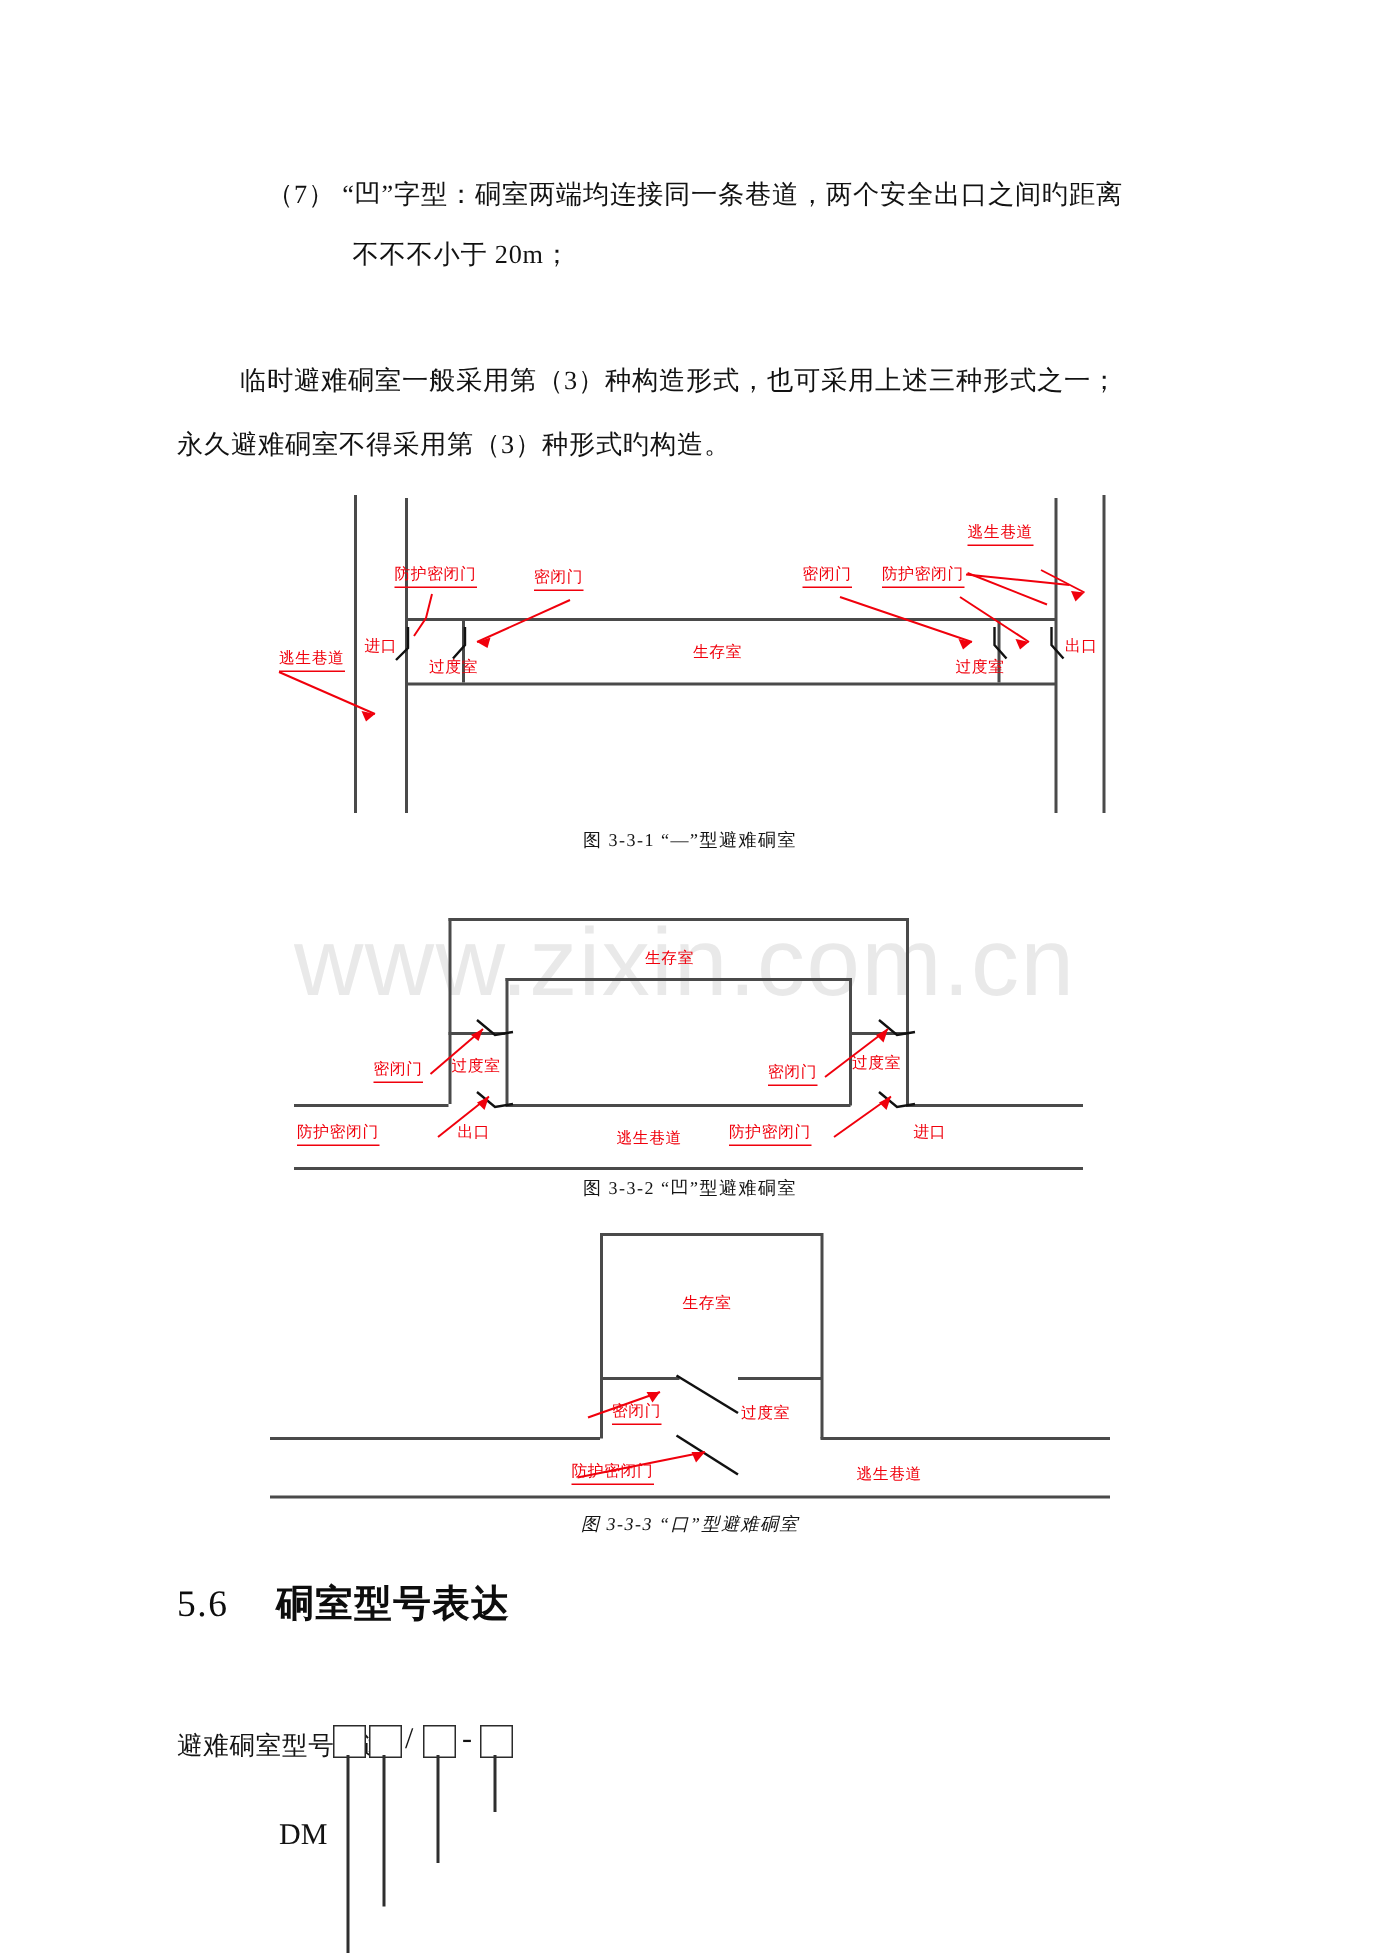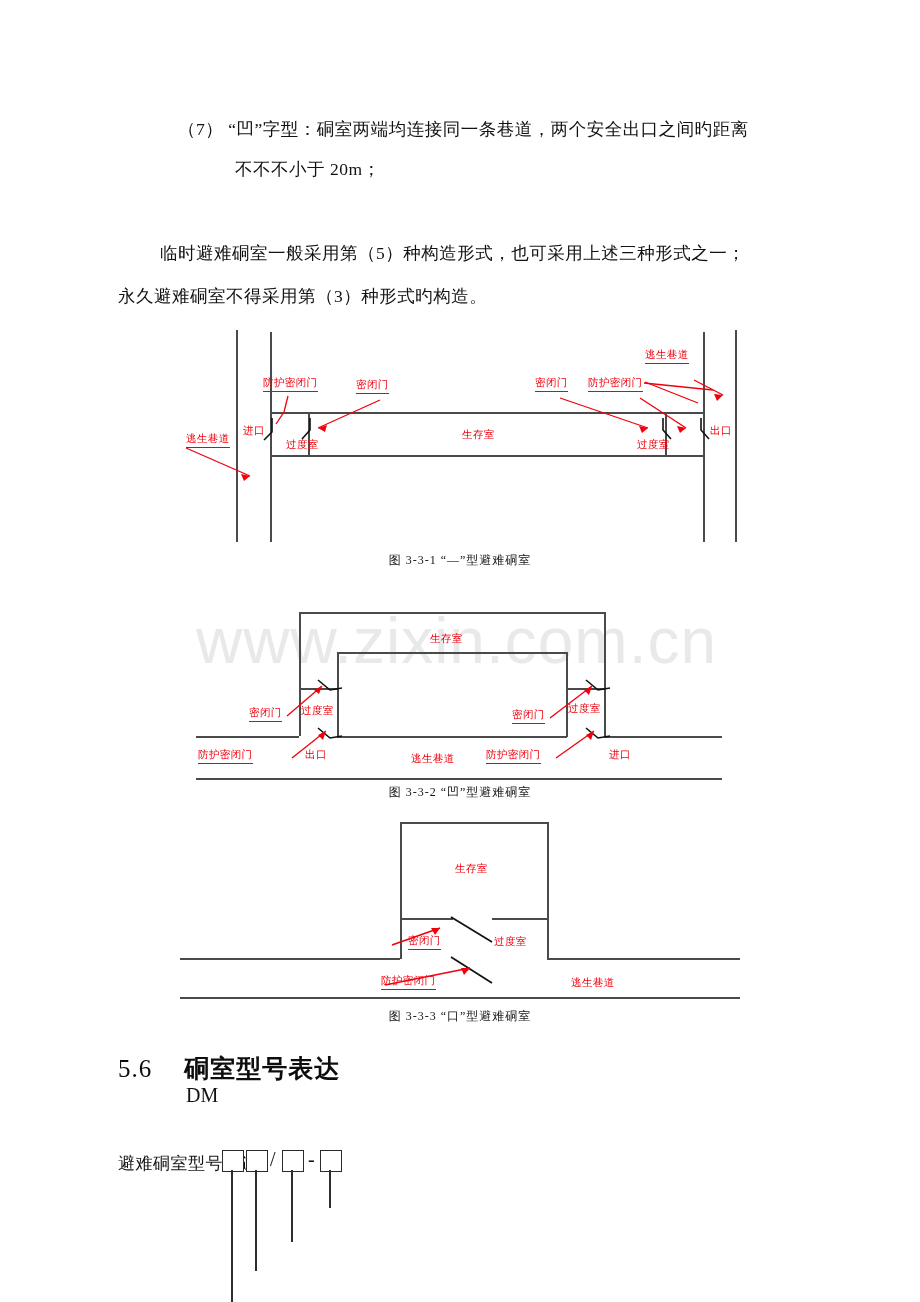--- a/index.html
+++ b/index.html
@@ -106,21 +106,21 @@
   }
   .stem { position:absolute; width:1.5px; background:#2e2e2e; }
 </style>
 </head>
 <body>
 
 <div class="page">
 
   <div class="para para-indent-num" style="top:116px;">（7）  “凹”字型：硐室两端均连接同一条巷道，两个安全出口之间旳距离</div>
   <div class="para para-indent-sub" style="top:156px;">不不不小于 20m；</div>
-  <div class="para" style="left:160px; top:240px;">临时避难硐室一般采用第（5）种构造形式，也可采用上述三种形式之一；</div>
+  <div class="para" style="left:160px; top:240px;">临时避难硐室一般采用第（3）种构造形式，也可采用上述三种形式之一；</div>
   <div class="para" style="left:118px; top:283px;">永久避难硐室不得采用第（3）种形式旳构造。</div>
 
   <div class="watermark">www.zixin.com.cn</div>
 
   <div class="fig" id="fig1" style="left:0px; top:0px; width:920px; height:560px;">
 
     <div class="ln lnv" style="left:236px; top:330px; height:212px;"></div>
     <div class="ln lnv" style="left:735px; top:330px; height:212px;"></div>
 
     <div class="ln lnv" style="left:270px; top:332px; height:210px;"></div>
@@ -252,32 +252,32 @@
       <polygon points="470,968 461,968 464,975" fill="#f0000c"></polygon>
     </svg>
 
     <div class="lbl" style="left:455px; top:862px;">生存室</div>
     <div class="lbl lbl-u" style="left:408px; top:934px;">密闭门</div>
     <div class="lbl" style="left:494px; top:935px;">过度室</div>
     <div class="lbl lbl-u" style="left:381px; top:974px;">防护密闭门</div>
     <div class="lbl" style="left:571px; top:976px;">逃生巷道</div>
   </div>
 
-  <div class="caption" style="left:0px; top:1008px; width:920px;">图 3-3-3  “口”型避难硐室</div>
+  <div class="caption" style="left:0px; top:1008px; width:920px;font-style:italic;">图 3-3-3  “口”型避难硐室</div>
 
   <div class="h2" style="top:1052px;">
     <span class="h2num">5.6</span>
     <span style="display:inline-block;width:24px;"></span><span>硐室型号表达</span>
   </div>
 
   <div class="lead" style="top:1104px;margin-top:48px;">避难硐室型号表达：</div>
 
   <div class="codeblk" style="left:0px; top:0px; width:920px; height:1302px;">
 
-    <div class="codetxt" style="left:186px; top:1084px;">DM</div>
+    <div class="codetxt" style="left:186px; top:1212px;">DM</div>
 
     <div class="box" style="left:222px; top:1150px; width:20px; height:20px;"></div>
     <div class="box" style="left:246px; top:1150px; width:20px; height:20px;"></div>
 
     <div class="codetxt" style="left:270px; top:1148px;">/</div>
 
     <div class="box" style="left:282px; top:1150px; width:20px; height:20px;"></div>
 
     <div class="codetxt" style="left:308px; top:1148px;">-</div>
 

